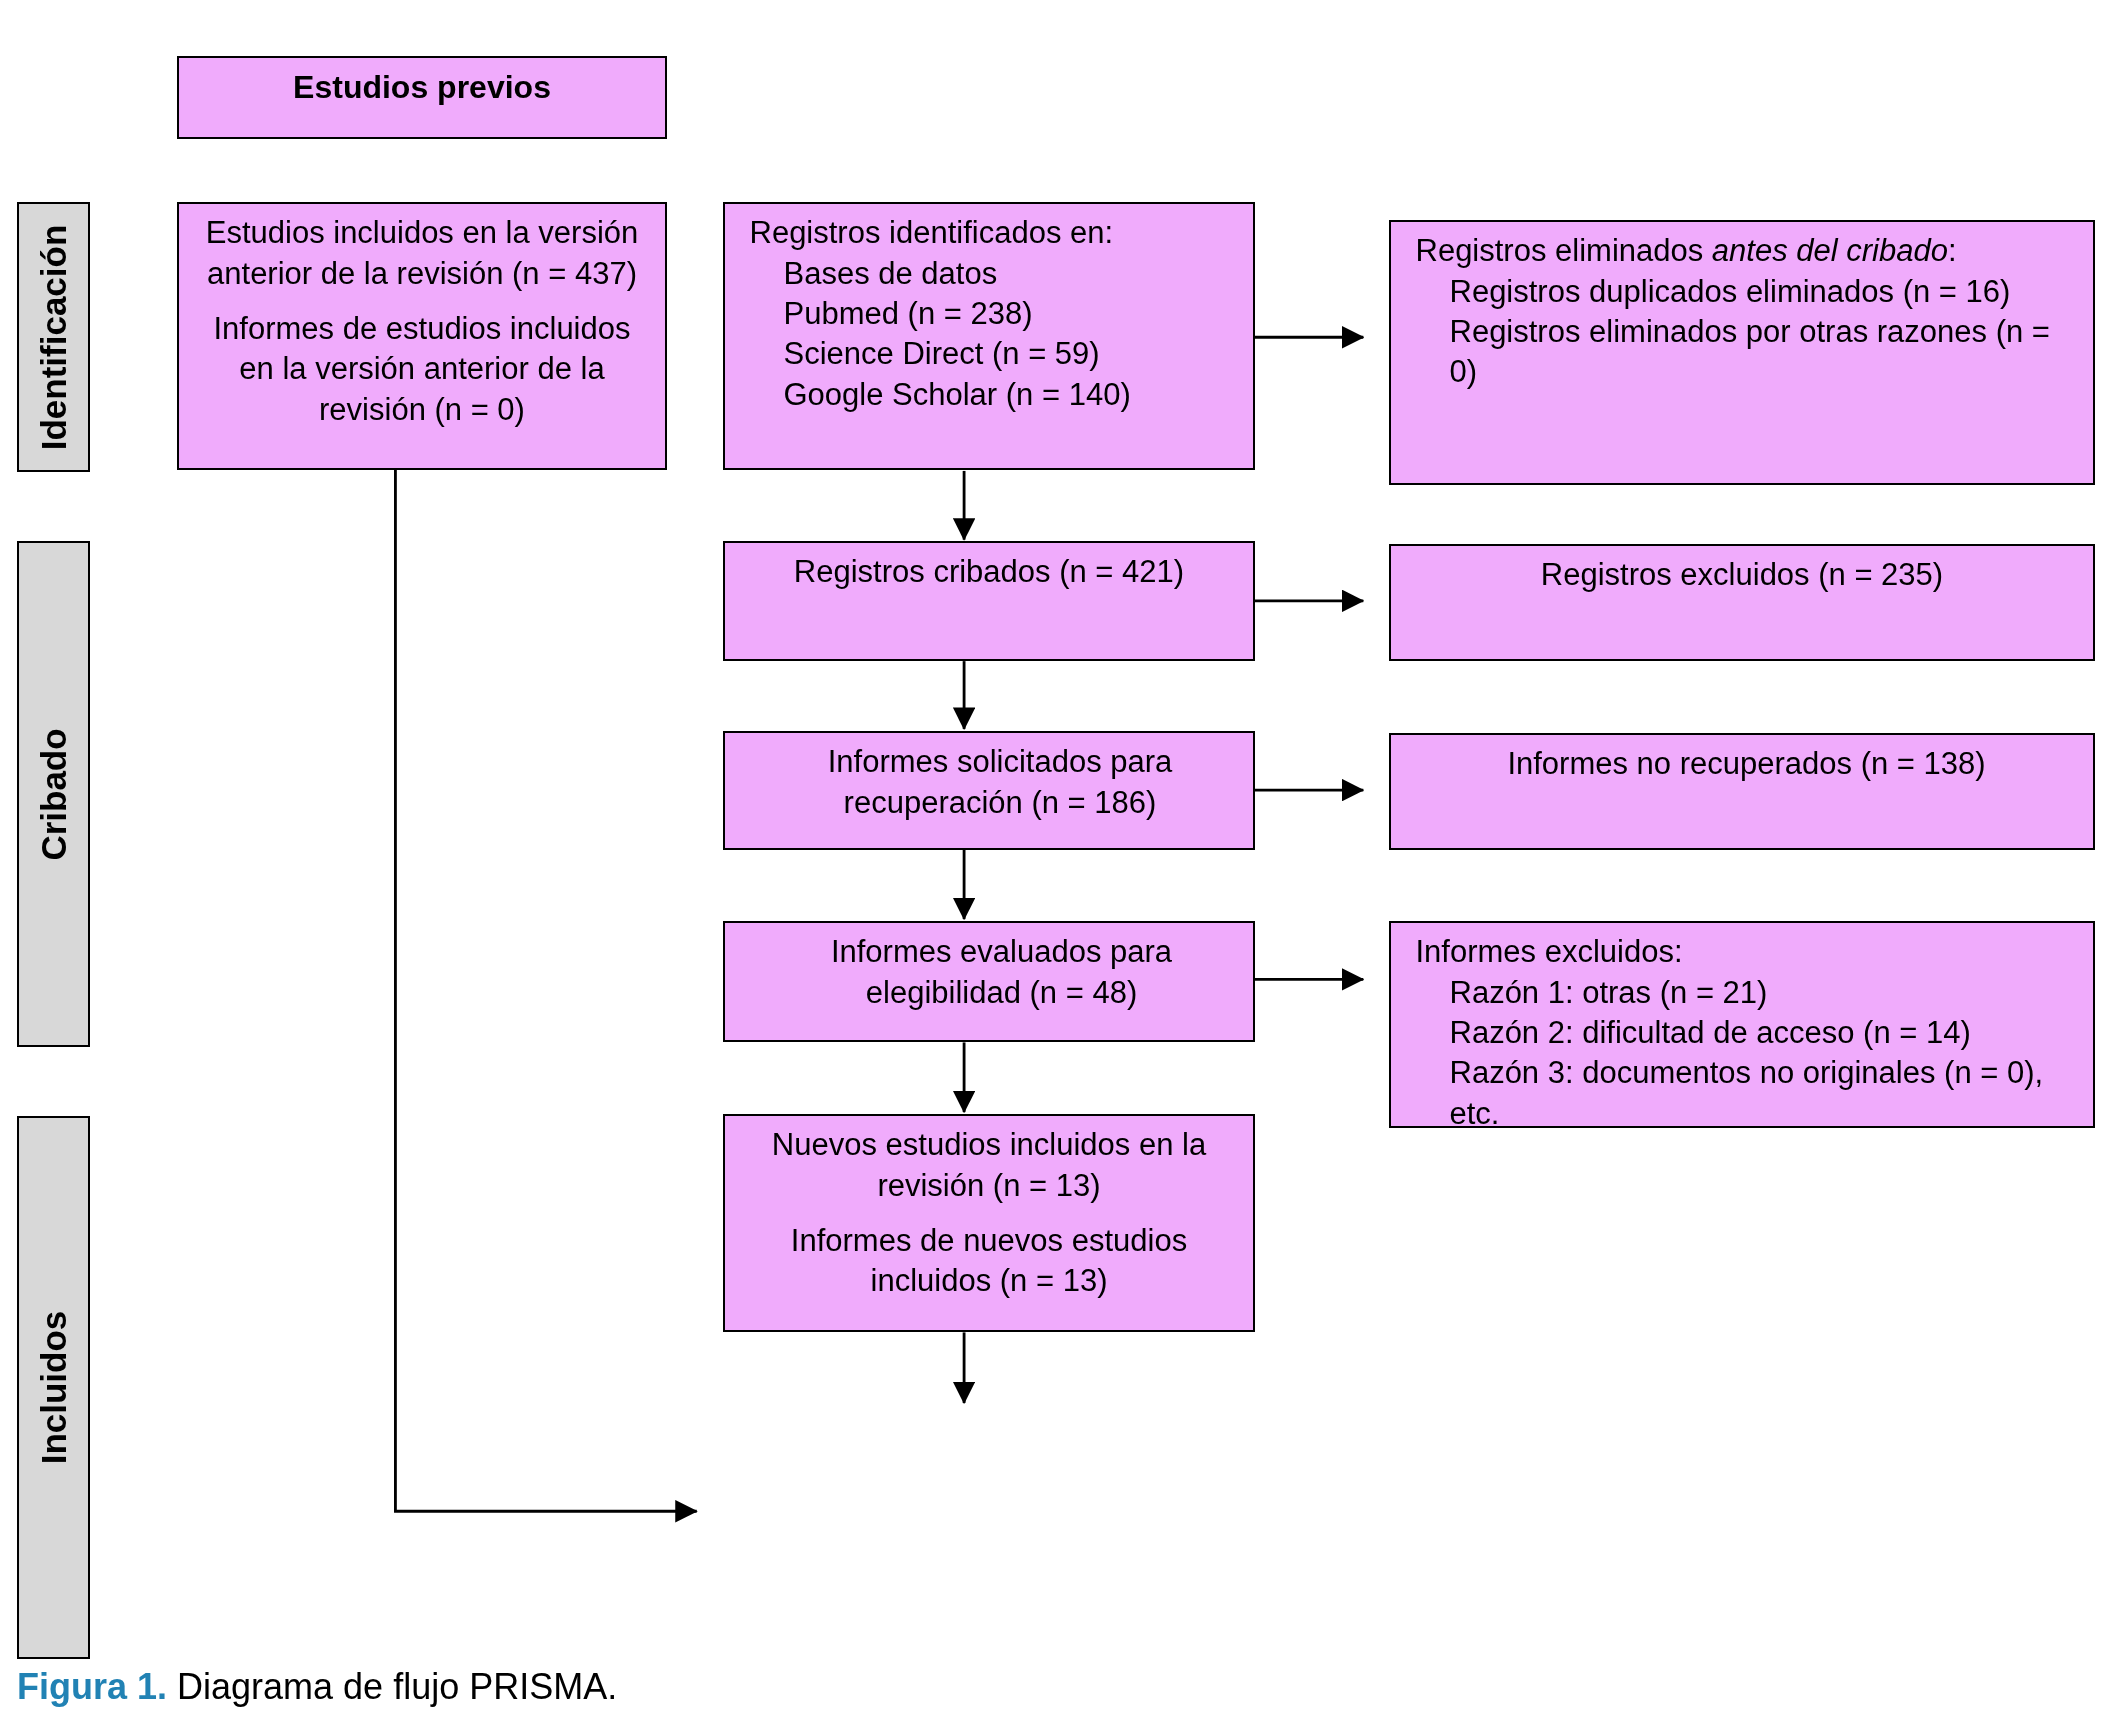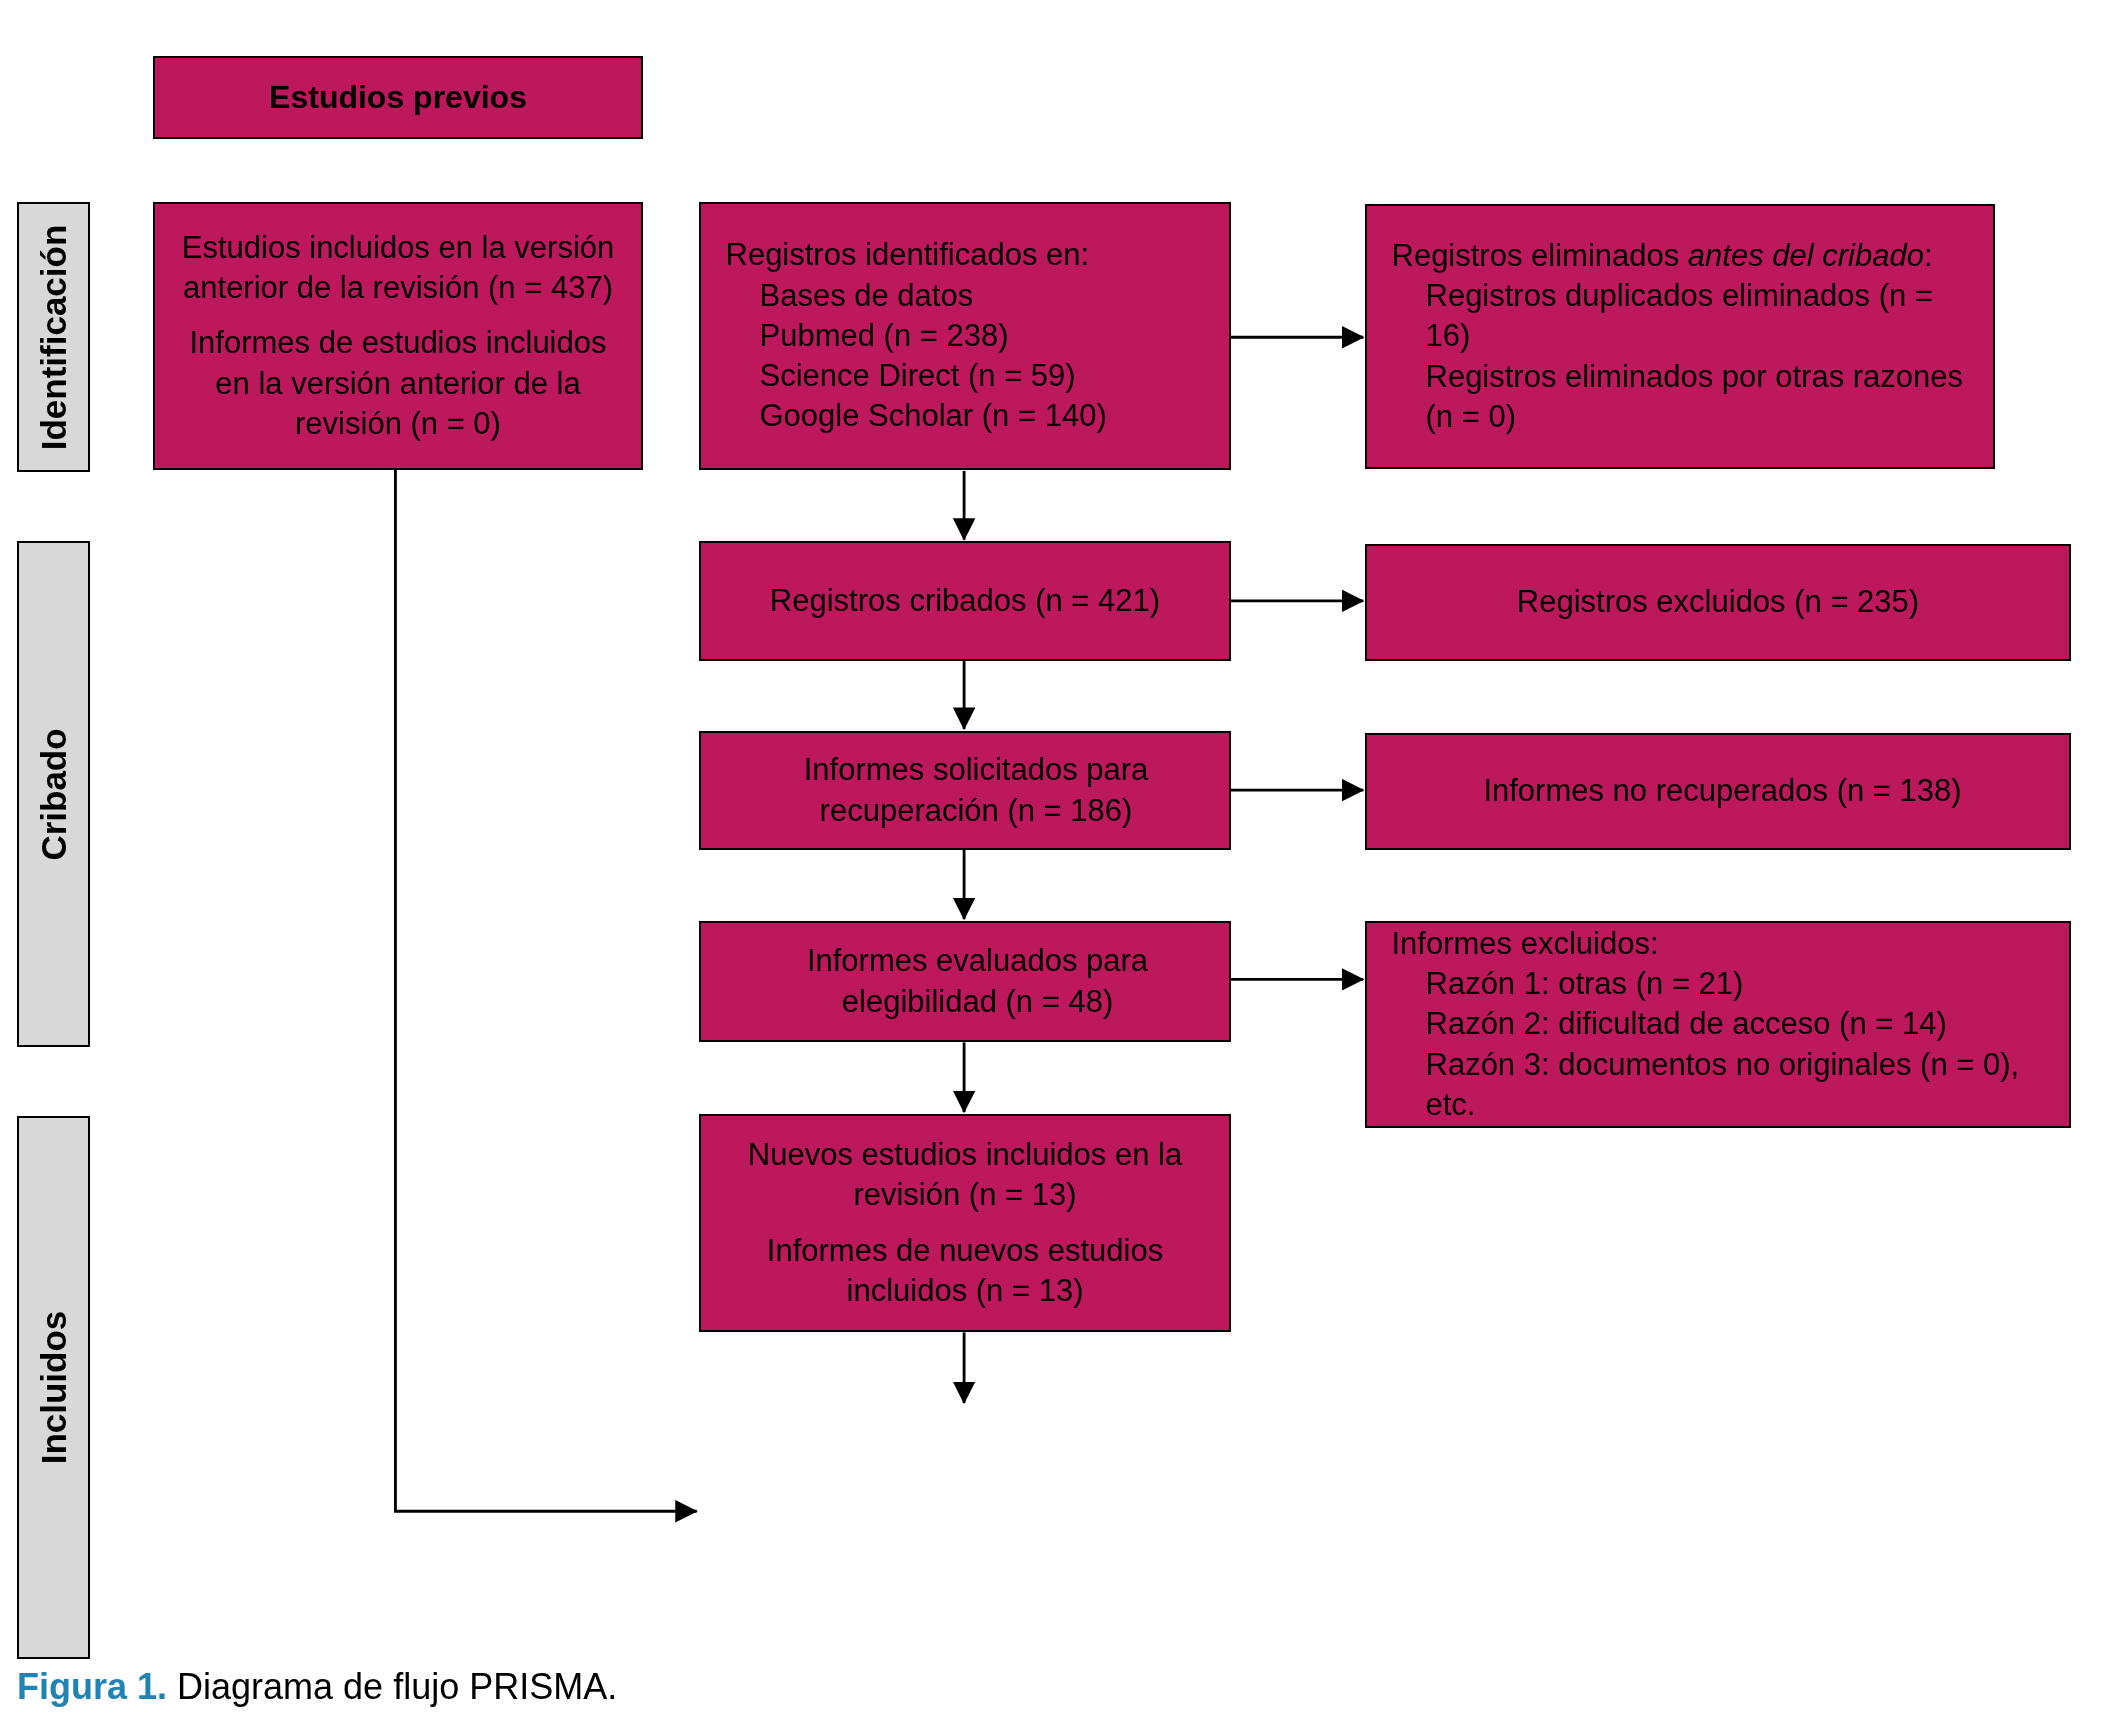--- a/index.html
+++ b/index.html
@@ -10,29 +10,29 @@
     position: relative;
     overflow: hidden;
   }
   .canvas { position: absolute; left: 0; top: 0; width: 2108px; height: 1728px; }
   svg.arrows { position: absolute; left: 0; top: 0; width: 2108px; height: 1728px; }
 
   .box {
     position: absolute;
     box-sizing: border-box;
     border: 2.8px solid #000;
-    background: #be185d;
+    background: #f0abfc;
     display: flex;
     flex-direction: column;
-    justify-content: center;
     align-items: center;
     text-align: center;
     font-size: 31px;
     line-height: 1.3;
     padding: 9.4px 19px;
+    margin-left: 24px;
   }
   .box.left-align {
     align-items: flex-start;
     text-align: left;
     padding-left: 24.5px;
   }
   .indent { padding-left: 34px; }
   .hdr { font-weight: 700; font-size: 32px; }
   .para + .para { margin-top: 15px; }
   .narrow { max-width: 452px; }
@@ -64,21 +64,21 @@
 
   #box-l1 { left: 153px; top: 202px;  width: 490px; height: 268px; }
 
   #box-m1 { left: 699px; top: 202px;  width: 532px; height: 268px; }
   #box-m2 { left: 699px; top: 541px;  width: 532px; height: 120px; }
   #box-m3 { left: 699px; top: 731px;  width: 532px; height: 119px; padding-left: 41px; }
   #box-m4 { left: 699px; top: 921px;  width: 532px; height: 121px; padding-left: 44px; }
   #box-m5 { left: 699px; top: 1114px; width: 532px; height: 218px; }
   #box-m6 { left: 699px; top: 1405px; width: 532px; height: 221px; }
 
-  #box-r1 { left: 1365px; top: 204px; width: 630px; height: 265px; }
+  #box-r1 { left: 1365px; top: 220px; width: 706px; height: 265px; }
   #box-r2 { left: 1365px; top: 544px; width: 706px; height: 117px; }
   #box-r3 { left: 1365px; top: 733px; width: 706px; height: 117px; padding-left: 28px; }
   #box-r4 { left: 1365px; top: 921px; width: 706px; height: 207px; }
 
   .caption {
     position: absolute;
     left: 17px; top: 1665px;
     font-size: 36px;
     line-height: 1.2;
   }

